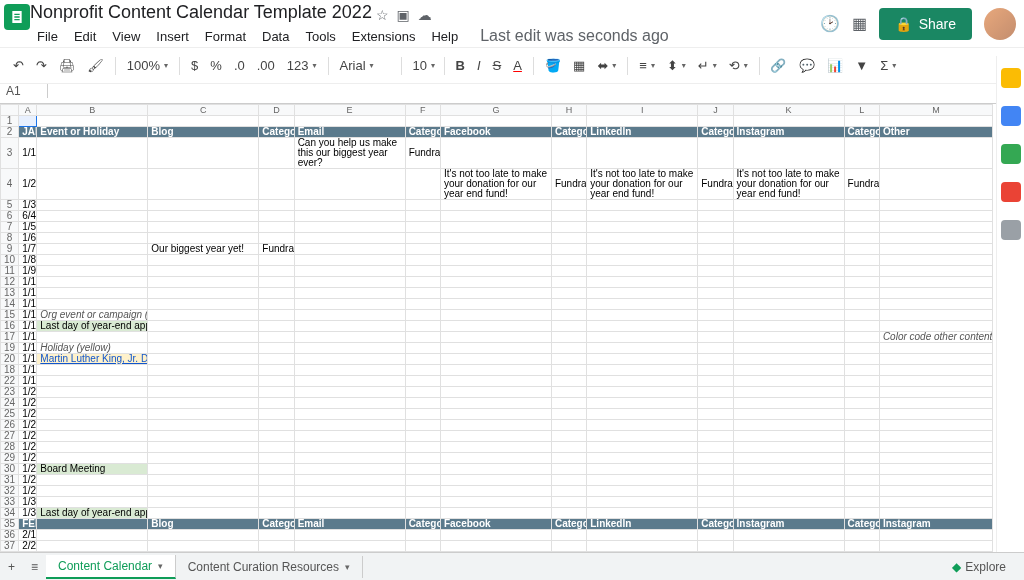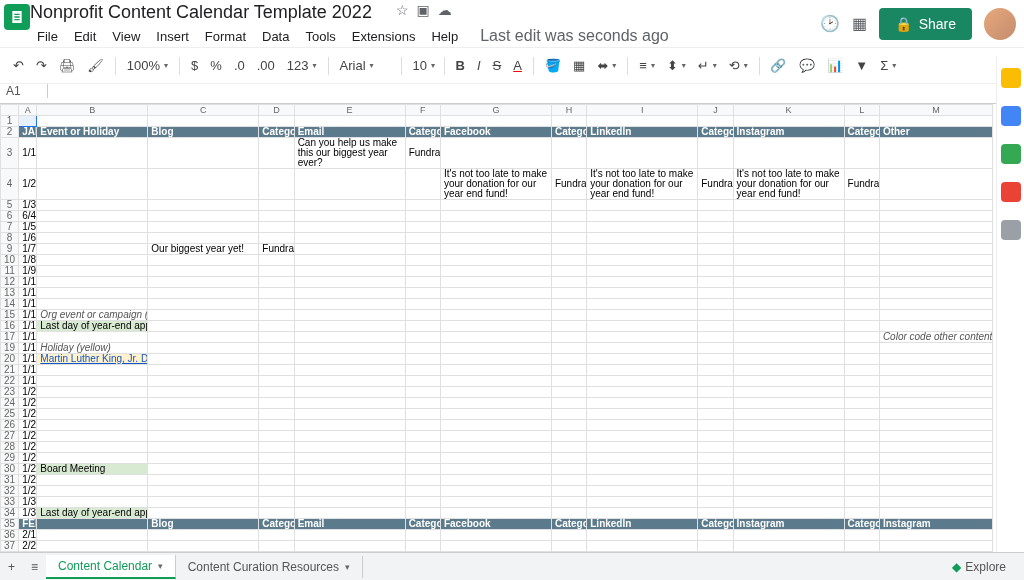--- a/index.html
+++ b/index.html
@@ -1,20 +1,20 @@
 <!DOCTYPE html>
 <html><head>
 <meta charset="utf-8">
 <style>
 * { margin: 0; padding: 0; box-sizing: border-box; font-family: Arial, sans-serif; }
 body { background: #fff; overflow: hidden; width: 1024px; height: 580px; position: relative; }
 .logo { width: 26px; height: 26px; background: #0f9d58; border-radius: 4px; display: flex; align-items: center; justify-content: center; margin-left: 4px; margin-top: 4px; }
 .logo svg { width: 16px; height: 16px; fill: white; }
 .title-area { flex: 1; display: flex; flex-direction: column; }
-.title-row { display: flex; align-items: flex-start; gap: 24px; padding-top: 2px; }
+.title-row { display: flex; align-items: flex-end; gap: 4px; padding-top: 2px; }
 .doc-title { font-size: 18px; color: #202124; }
 .title-icons { display: flex; gap: 8px; color: #5f6368; }
 .title-icons span { cursor: pointer; font-size: 14px; }
 .menu-bar { display: flex; gap: 2px; font-size: 13px; color: #202124; align-items: center; padding-top: 2px; }
 .menu-bar span { padding: 2px 7px; cursor: pointer; }
 .last-edit { color: #5f6368; font-size: 16px; margin-left: 6px; }
 .header-right { display: flex; align-items: center; gap: 12px; margin-right: 8px; }
 .share-btn { background: #1a8763; color: white; border-radius: 4px; padding: 8px 16px; font-size: 14px; display: flex; align-items: center; gap: 6px; cursor: pointer; }
 .avatar { width: 32px; height: 32px; border-radius: 50%; background: linear-gradient(135deg,#e8a87c,#c38d6e); }
 .header-row { display: flex; height: 48px; border-bottom: 1px solid #eee; }
@@ -478,21 +478,21 @@
           <td class=""></td>
           <td class=""></td>
           <td class=""></td>
           <td class=""></td>
           <td class=""></td>
           <td class=""></td>
           <td class=""></td>
           <td class=""></td>
         </tr>
         <tr class="">
-          <td class="rowhead">21</td>
+          <td class="rowhead">18</td>
           <td class="">1/18</td>
           <td class=""></td>
           <td class=""></td>
           <td class=""></td>
           <td class=""></td>
           <td class=""></td>
           <td class=""></td>
           <td class=""></td>
           <td class=""></td>
           <td class=""></td>

